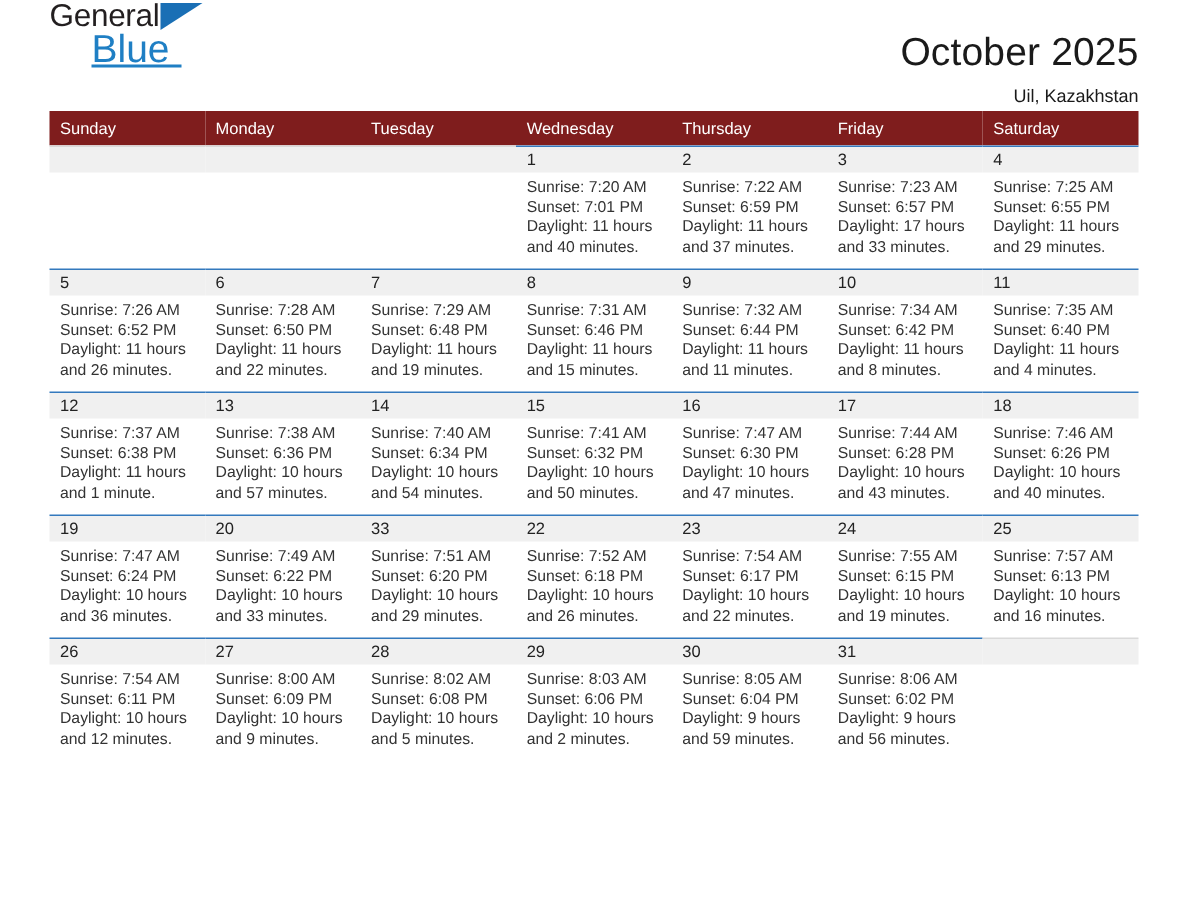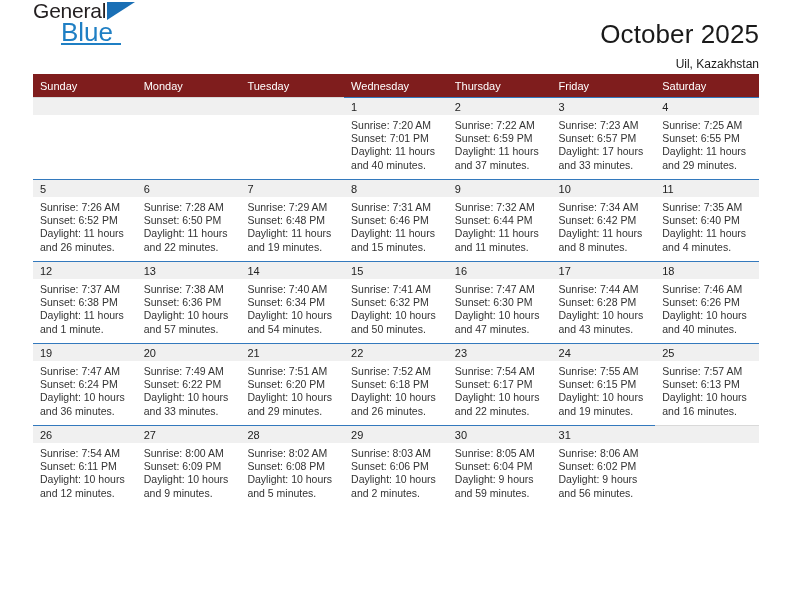--- a/index.html
+++ b/index.html
@@ -398,21 +398,21 @@
               <div class="daynum-band">20</div>
               <div class="cell-body">
                 <div>Sunrise: 7:49 AM</div>
                 <div>Sunset: 6:22 PM</div>
                 <div class="daylight">Daylight: 10 hours and 33 minutes.</div>
               </div>
             </div>
           </td>
           <td>
             <div class="cell-inner">
-              <div class="daynum-band">21</div>
+              <div class="daynum-band">33</div>
               <div class="cell-body">
                 <div>Sunrise: 7:51 AM</div>
                 <div>Sunset: 6:20 PM</div>
                 <div class="daylight">Daylight: 10 hours and 29 minutes.</div>
               </div>
             </div>
           </td>
           <td>
             <div class="cell-inner">
               <div class="daynum-band">22</div>

